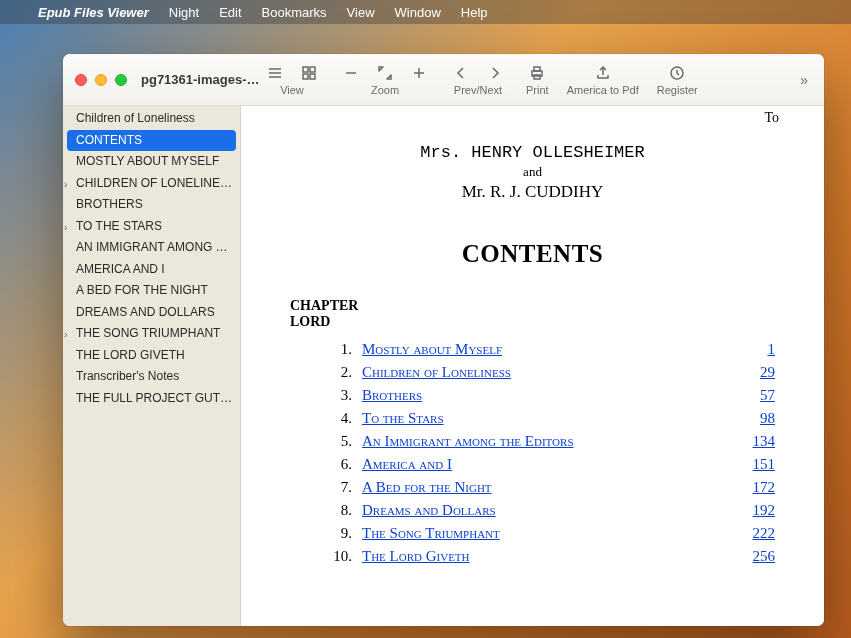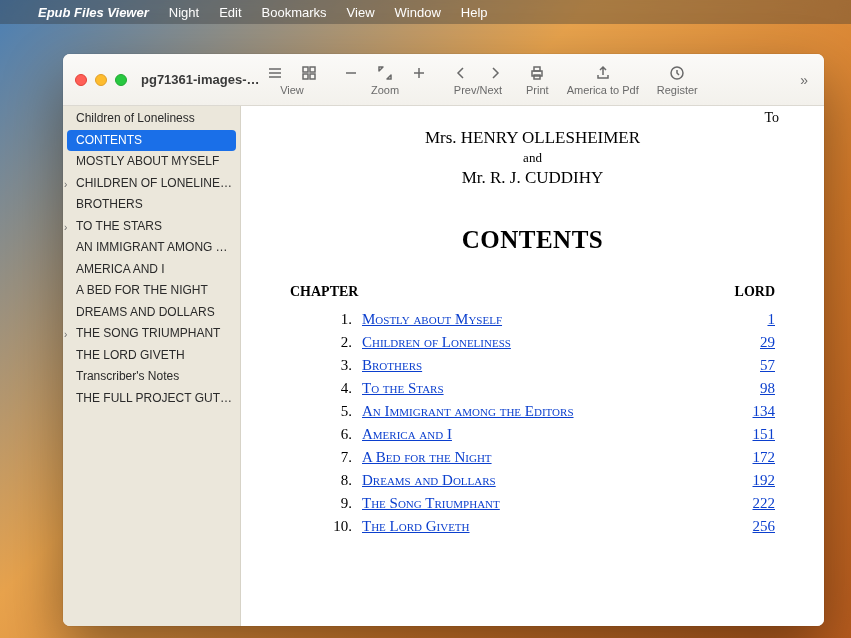--- a/index.html
+++ b/index.html
@@ -72,33 +72,34 @@
 .side-item .chev {
   position: absolute; left: 1px; top: 3px;
   font-size: 10px; color: #6a6a6a;
 }
 .content {
   flex: 1; background: #fff; overflow-y: auto;
   padding: 4px 45px 20px 45px;
 }
 .dedication { text-align: center; font-family: "Times New Roman", serif; margin-bottom: 38px; }
 .dedication .to { font-size: 14px; text-align: right; }
-.dedication .name1 { font-size: 17px; margin-top: 2px; }
+.dedication .name1 { font-size: 17px; margin-top: 17px; font-family: Liberation Mono, monospace; }
 .dedication .and { font-size: 13px; margin-top: 2px; }
 .dedication .name2 { font-size: 17px; margin-top: 2px; }
 .contents-title {
   text-align: center; font-family: "Times New Roman", serif;
   font-size: 25px; font-weight: 700; letter-spacing: 0.5px;
   margin-bottom: 30px;
 }
 .toc-header {
   display: flex; justify-content: space-between;
   font-family: "Times New Roman", serif;
   font-size: 14px; font-weight: 700;
   padding: 0 4px 8px 4px;
+  flex-direction: column;
 }
 .toc-list { }
 .toc-row {
   display: flex; align-items: baseline;
   font-family: "Times New Roman", serif;
   font-size: 15px;
   padding: 3px 4px;
 }
 .toc-num { width: 72px; text-align: right; padding-right: 10px; }
 .toc-title { flex: 1; color: #0b3fce; text-decoration: underline; font-variant: small-caps; cursor: pointer; }

